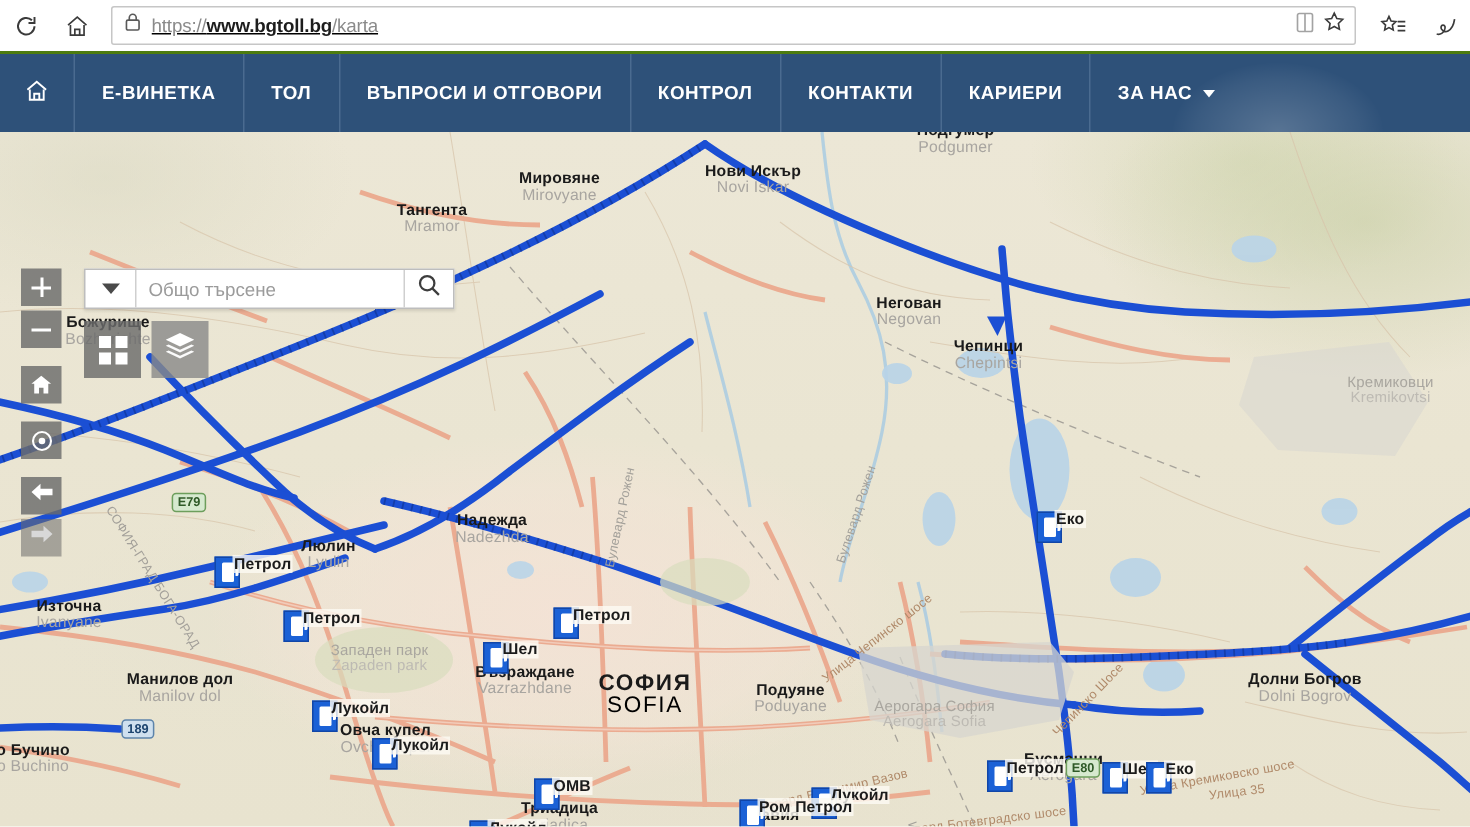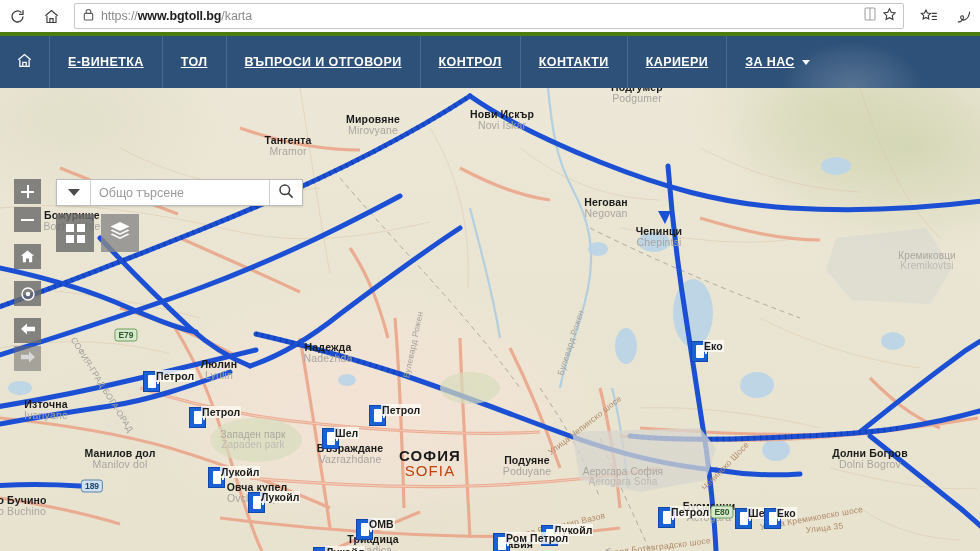--- a/index.html
+++ b/index.html
@@ -11,23 +11,24 @@
     font-family: "Liberation Sans", sans-serif;
   }
 
   #app { position: relative; width: 980px; height: 551px; overflow: hidden; }
 
   
   .browser-bar {
     position: absolute; top: 0; left: 0;
     width: 980px; height: 36px;
     background: #ffffff;
-    border-bottom: 4px solid #4d7c0f;
+    border-bottom: 2px solid #4d7c0f;
     display: flex; align-items: center;
     box-sizing: border-box;
+    text-decoration: underline;
   }
   .chrome-btn {
     width: 34px; height: 30px;
     display: flex; align-items: center; justify-content: center;
     color: #3b3b3b;
     flex: 0 0 auto;
   }
   .chrome-btn svg { display: block; }
   .urlbox {
     flex: 1 1 auto;
@@ -73,21 +74,21 @@
   .nav-item {
     display: flex; align-items: center; justify-content: center;
     padding: 0 18px;
     color: #ffffff;
     font-size: 12.5px;
     font-weight: bold;
     letter-spacing: 0.4px;
     border-right: 1px solid #4a6b90;
     white-space: nowrap;
     cursor: pointer;
-    position: relative; z-index: 2; text-decoration: underline;
+    position: relative; z-index: 2;
   }
   .nav-item.home { padding: 0 16px; }
   .nav-item.last { border-right: none; }
   .nav-item .caret {
     display: inline-block;
     margin-left: 7px;
     width: 0; height: 0;
     border-left: 4px solid transparent;
     border-right: 4px solid transparent;
     border-top: 5px solid #ffffff;
@@ -171,21 +172,21 @@
     font-size: 10.5px;
     letter-spacing: 0.15px;
   }
   .place .lat {
     display: block;
     color: #a8a5a0;
     font-size: 10.5px;
     letter-spacing: 0.15px;
   }
   .place.big .bg { font-size: 15px; letter-spacing: 1.1px; }
-  .place.big .lat { font-size: 15px; letter-spacing: 1.1px; color: #c2410c; }
+  .place.big .lat { font-size: 15px; letter-spacing: 1.1px; color: #000000; }
   .place.faint .bg { color: #a9a69f; font-weight: normal; font-size: 10px; }
   .place.faint .lat { color: #bdbab3; font-size: 10px; }
 
   
   .roadname {
     position: absolute;
     font-size: 8.5px;
     color: #b08a6a;
     white-space: nowrap;
     transform-origin: 0 50%;

